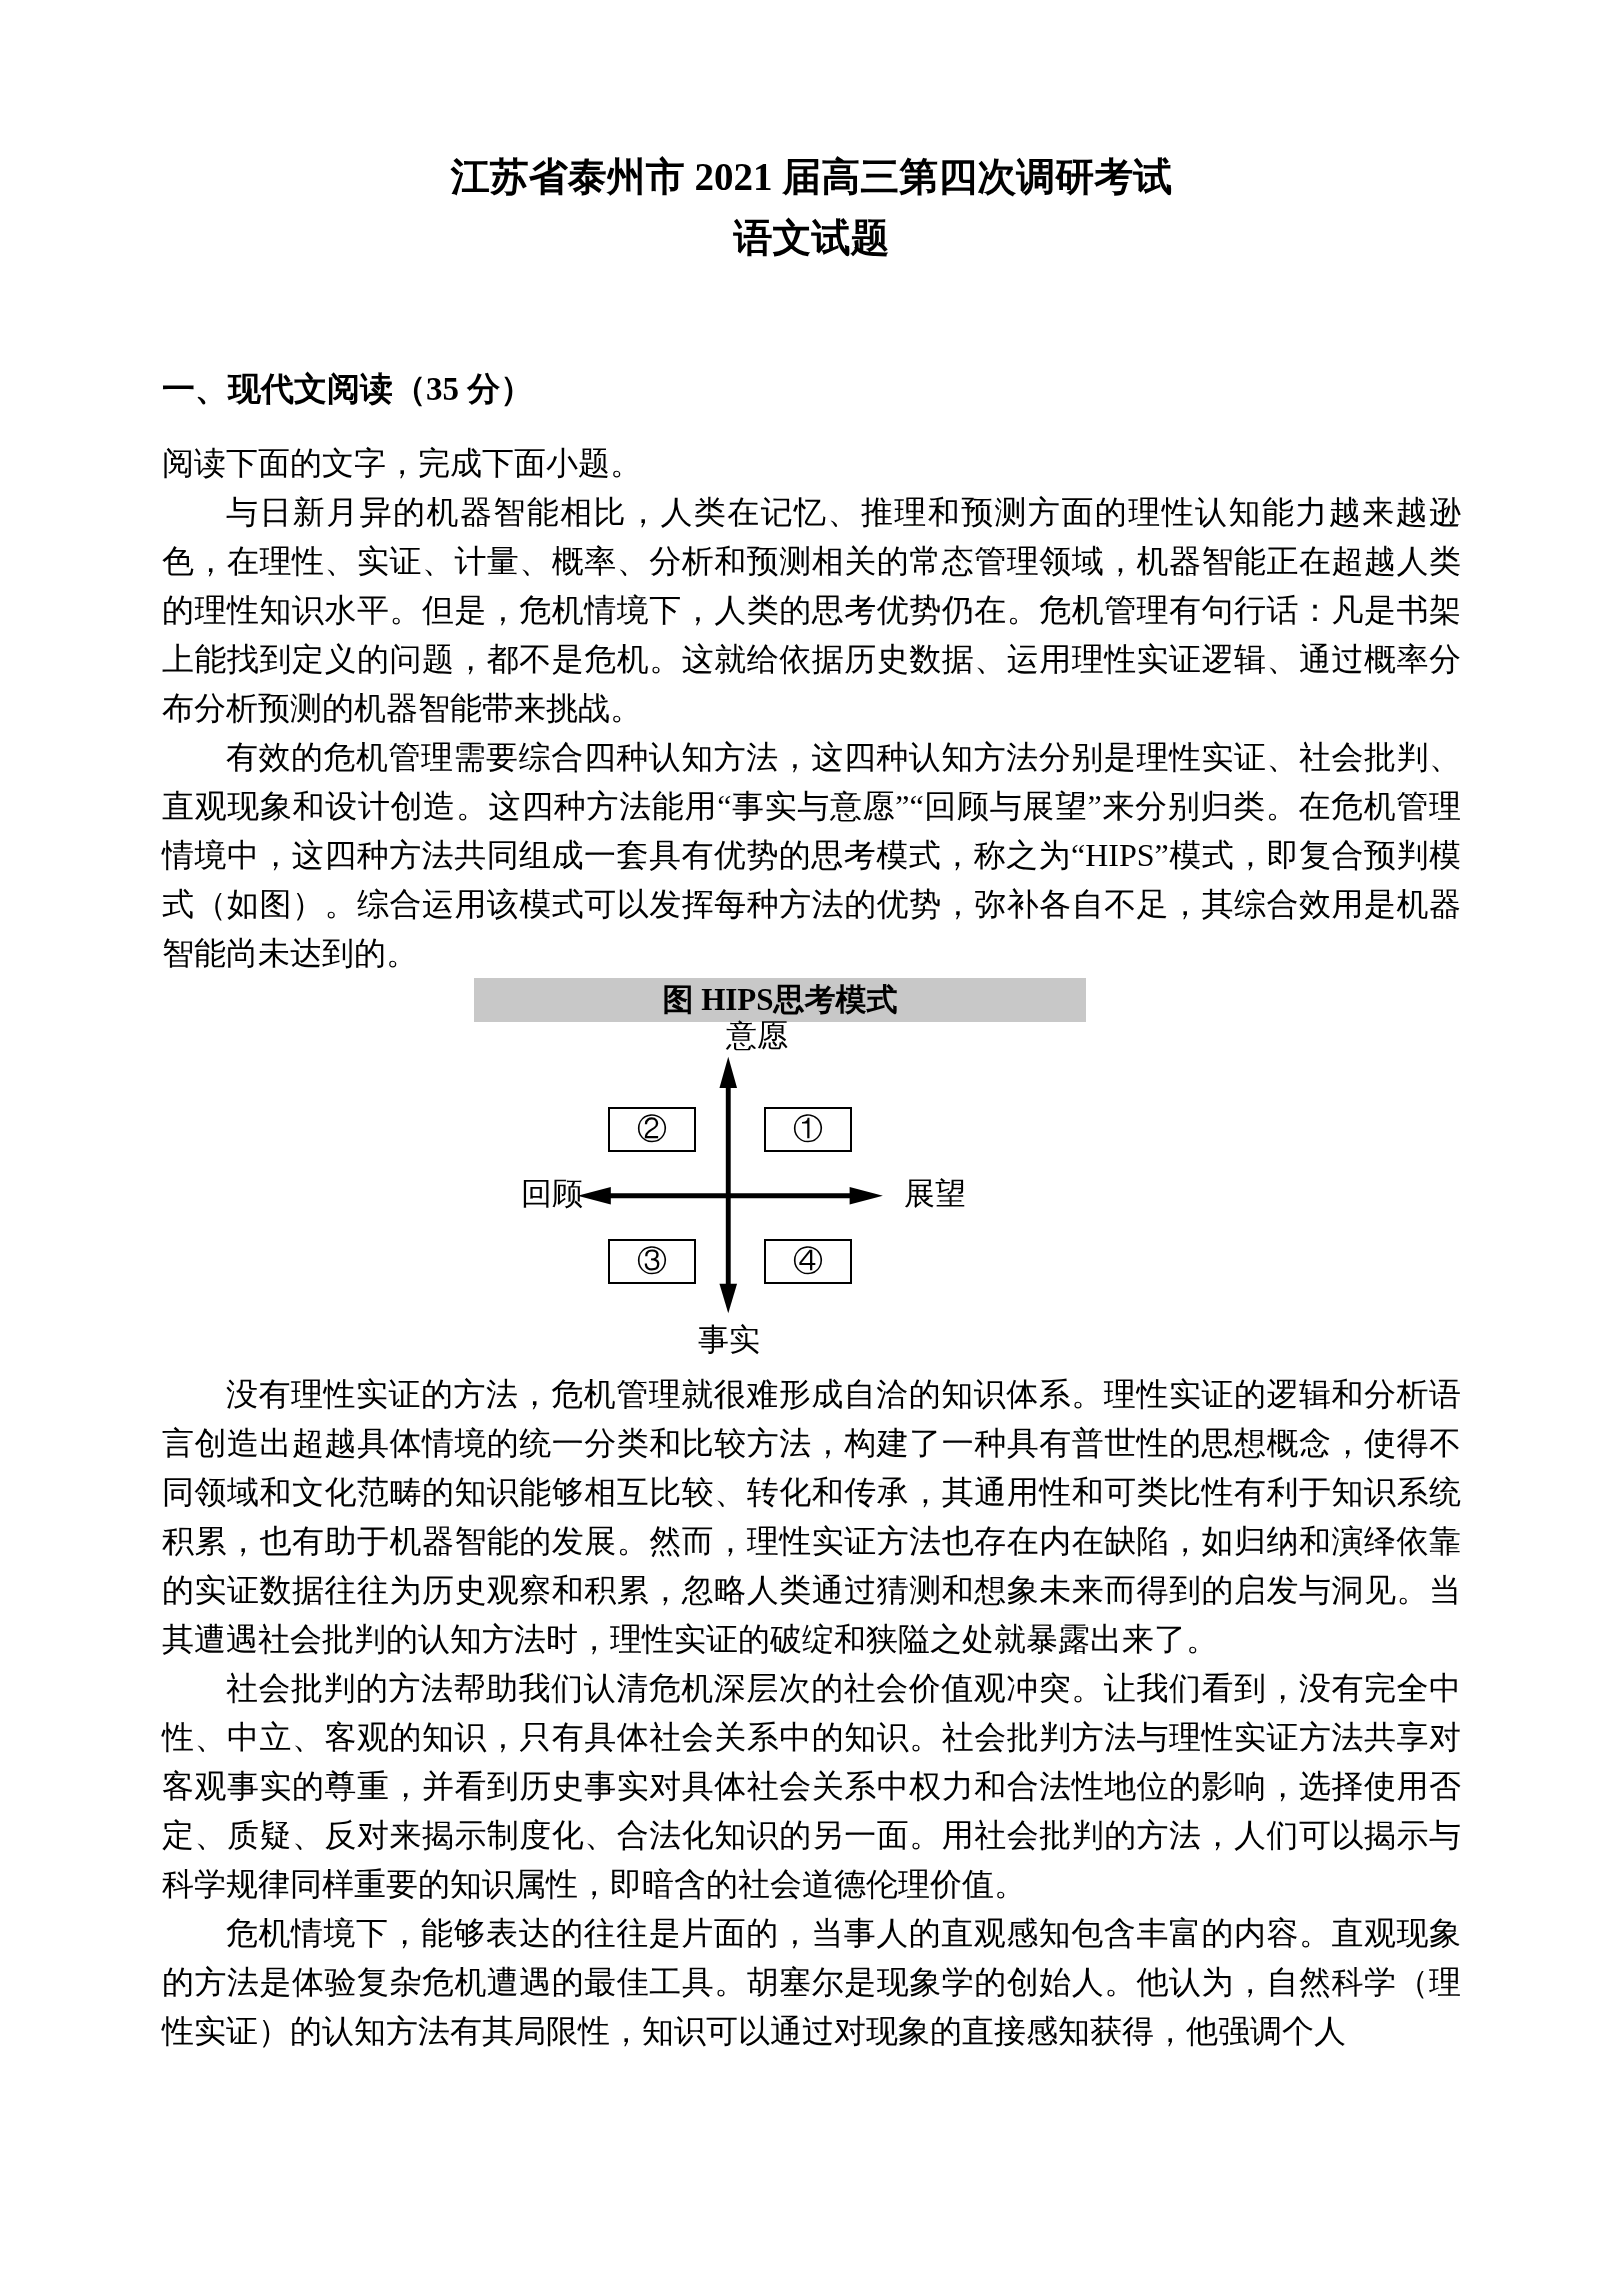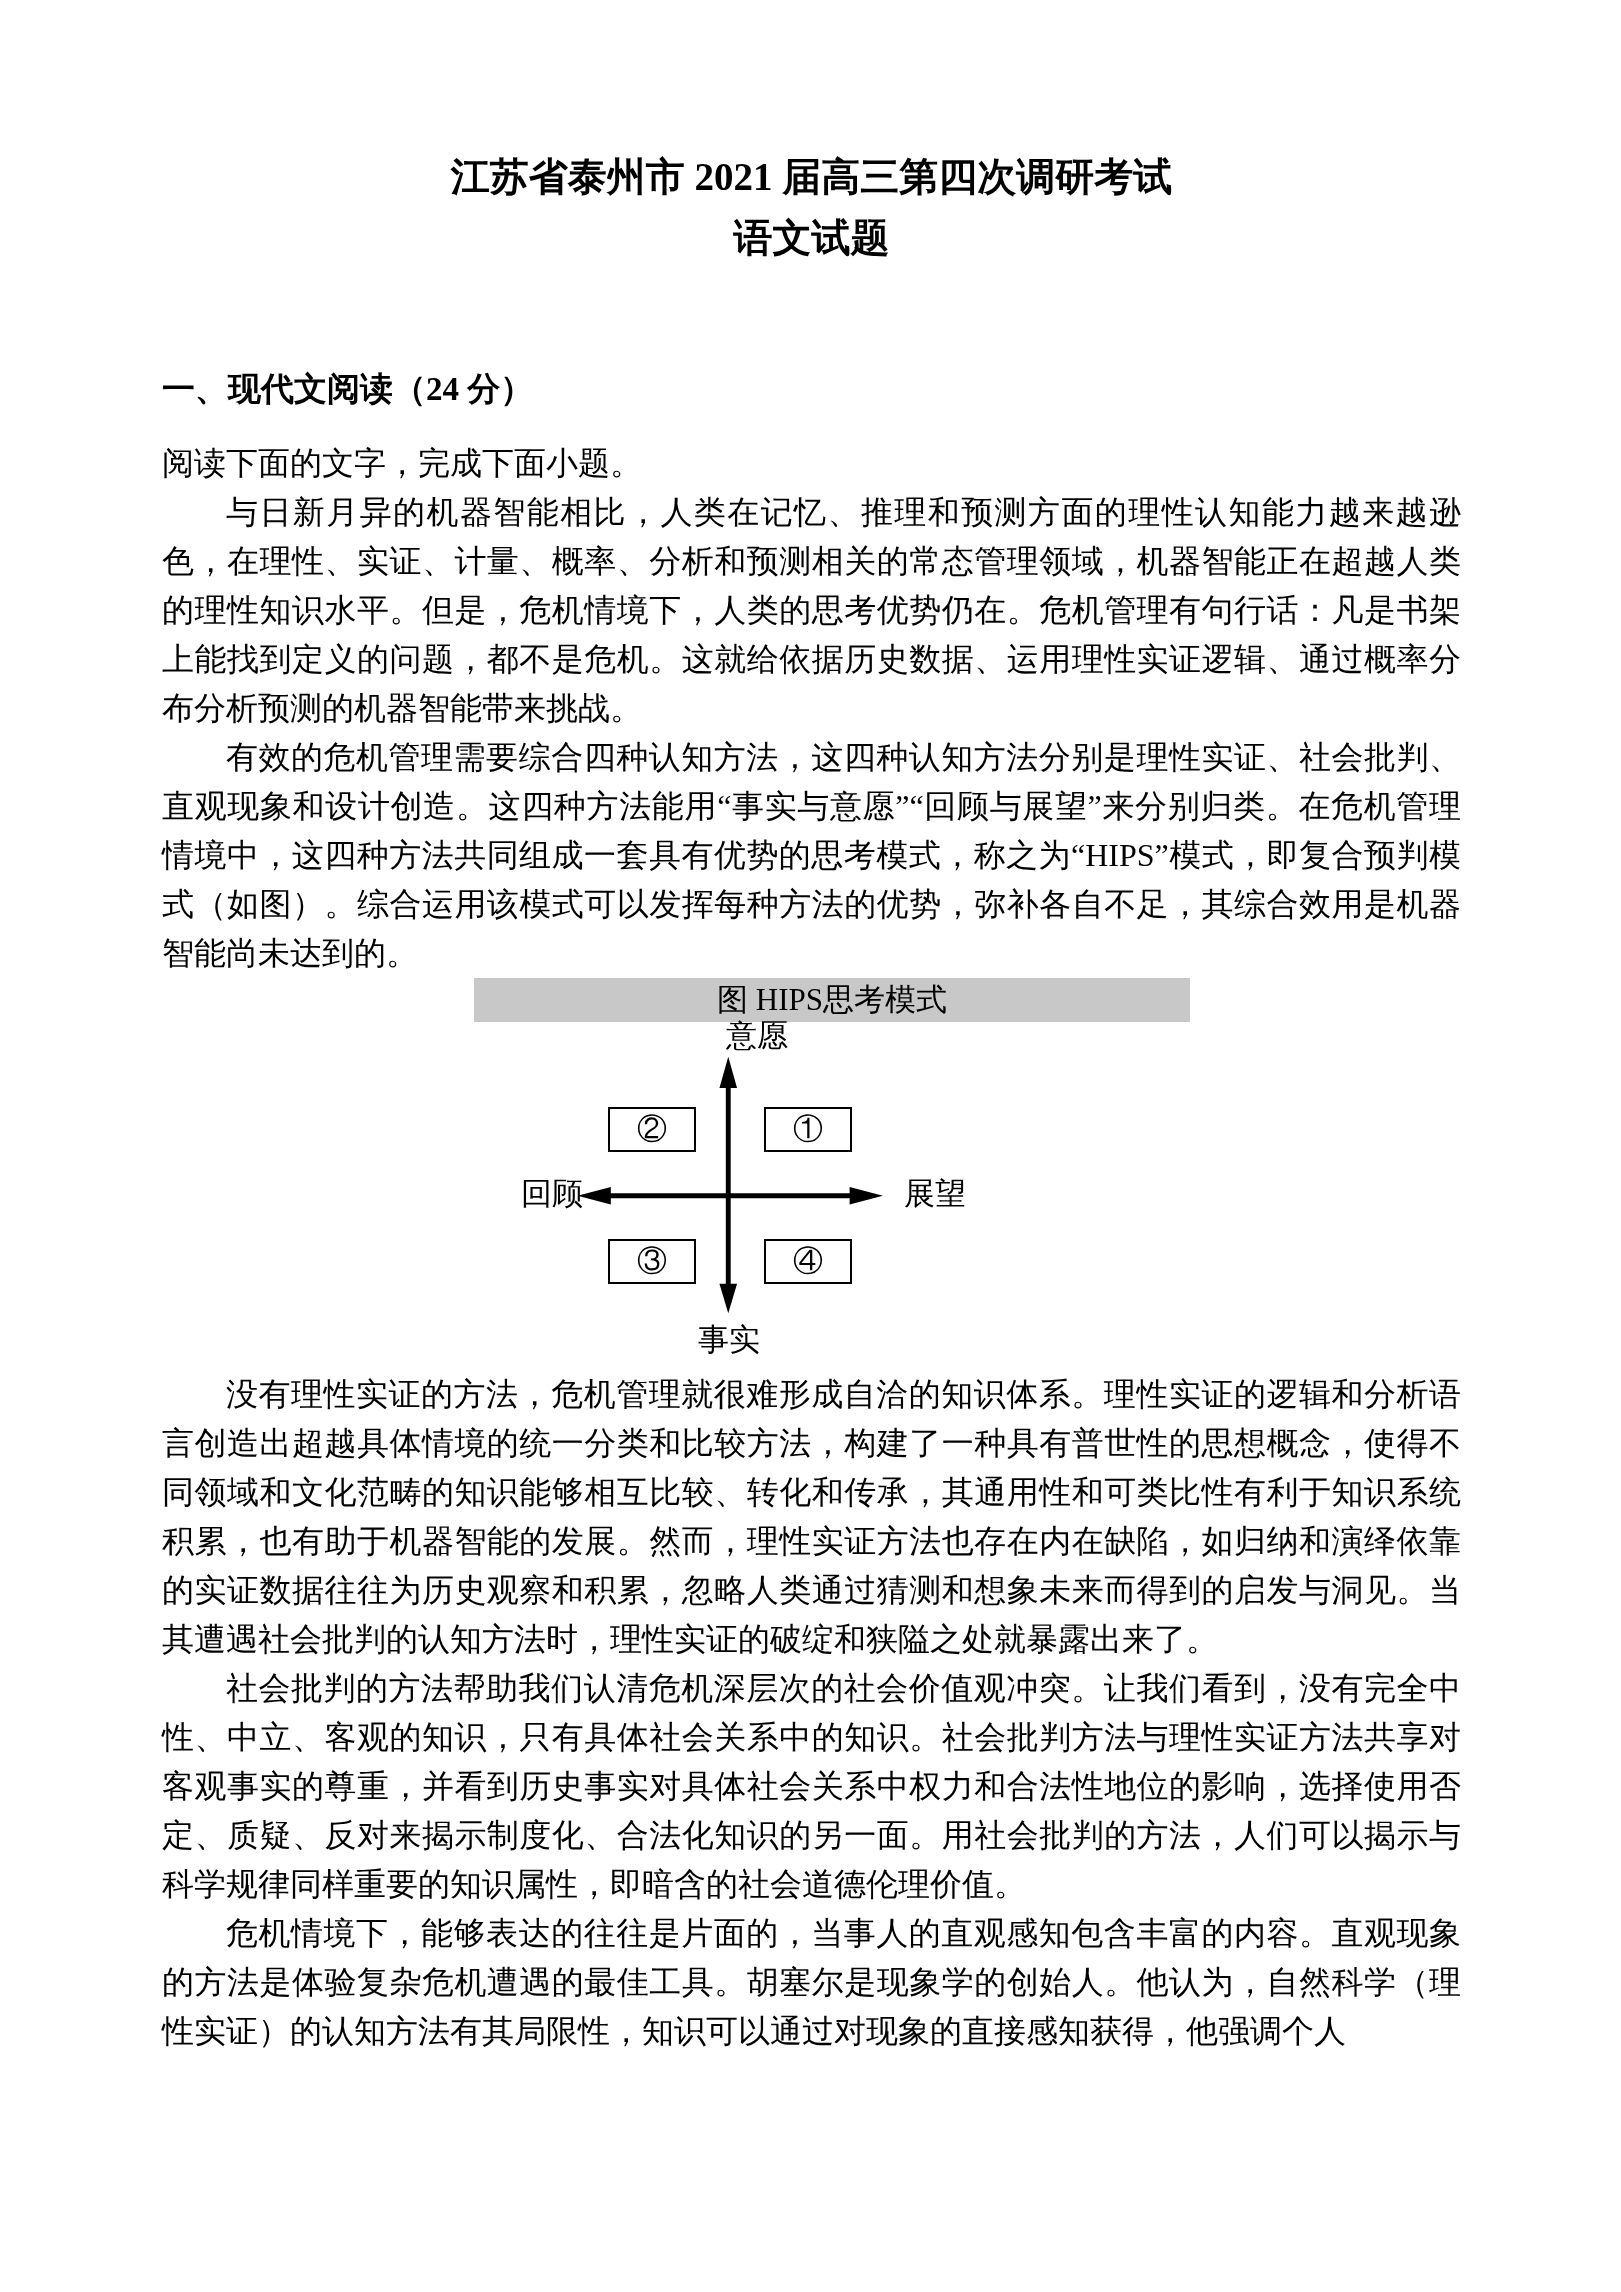--- a/index.html
+++ b/index.html
@@ -57,25 +57,26 @@
   }
   
   .figure {
     position: relative;
     height: 392px;
     margin: 0;
   }
   .figure-caption {
     position: absolute;
     left: 312px; top: 0;
-    width: 716px; height: 44px;
+    width: 612px; height: 44px;
     background: #c8c8c8;
     text-align: center;
     font-size: 31px;
     line-height: 44px;
+    font-weight: bold;
   }
   .axis-label {
     position: absolute;
     font-size: 31px;
     line-height: 33px;
     white-space: nowrap;
   }
   .axis-top    { left: 508px; top: 41px;  width: 118px; text-align: right; }
   .axis-bottom { left: 508px; top: 345px; width: 118px; text-align: center; }
   .axis-left   { left: 328px; top: 199px; width: 93px;  text-align: right; }
@@ -100,21 +101,21 @@
 </style>
 </head>
 <body>
 
 <div class="page">
   <div class="content">
 
     <h1 class="doc-title">江苏省泰州市 2021 届高三第四次调研考试</h1>
     <h2 class="doc-subtitle">语文试题</h2>
 
-    <div class="h1">一、现代文阅读（24 分）</div>
+    <div class="h1">一、现代文阅读（35 分）</div>
 
     <div class="intro">阅读下面的文字，完成下面小题。</div>
 
     <p class="para">与日新月异的机器智能相比，人类在记忆、推理和预测方面的理性认知能力越来越逊色，在理性、实证、计量、概率、分析和预测相关的常态管理领域，机器智能正在超越人类的理性知识水平。但是，危机情境下，人类的思考优势仍在。危机管理有句行话：凡是书架上能找到定义的问题，都不是危机。这就给依据历史数据、运用理性实证逻辑、通过概率分布分析预测的机器智能带来挑战。</p>
     <p class="para">有效的危机管理需要综合四种认知方法，这四种认知方法分别是理性实证、社会批判、直观现象和设计创造。这四种方法能用“事实与意愿”“回顾与展望”来分别归类。在危机管理情境中，这四种方法共同组成一套具有优势的思考模式，称之为“HIPS”模式，即复合预判模式（如图）。综合运用该模式可以发挥每种方法的优势，弥补各自不足，其综合效用是机器智能尚未达到的。</p>
 
     <div class="figure">
       <div class="figure-caption">图 HIPS思考模式</div>
 
       <div class="axis-label axis-top">意愿</div>

